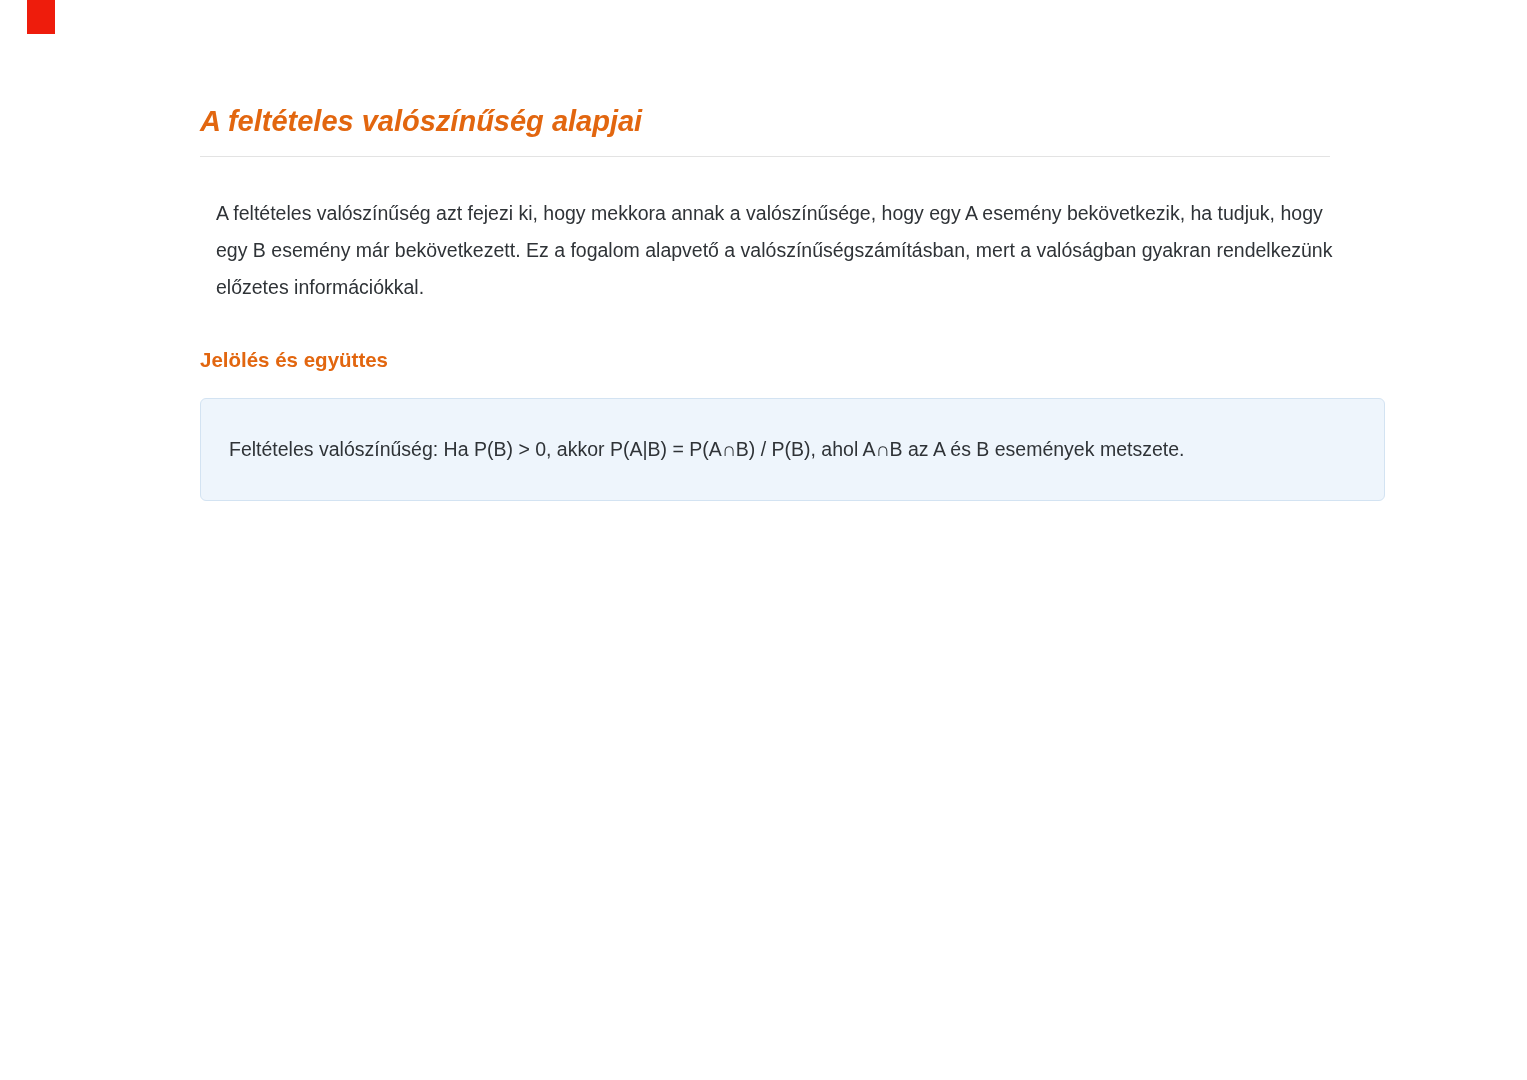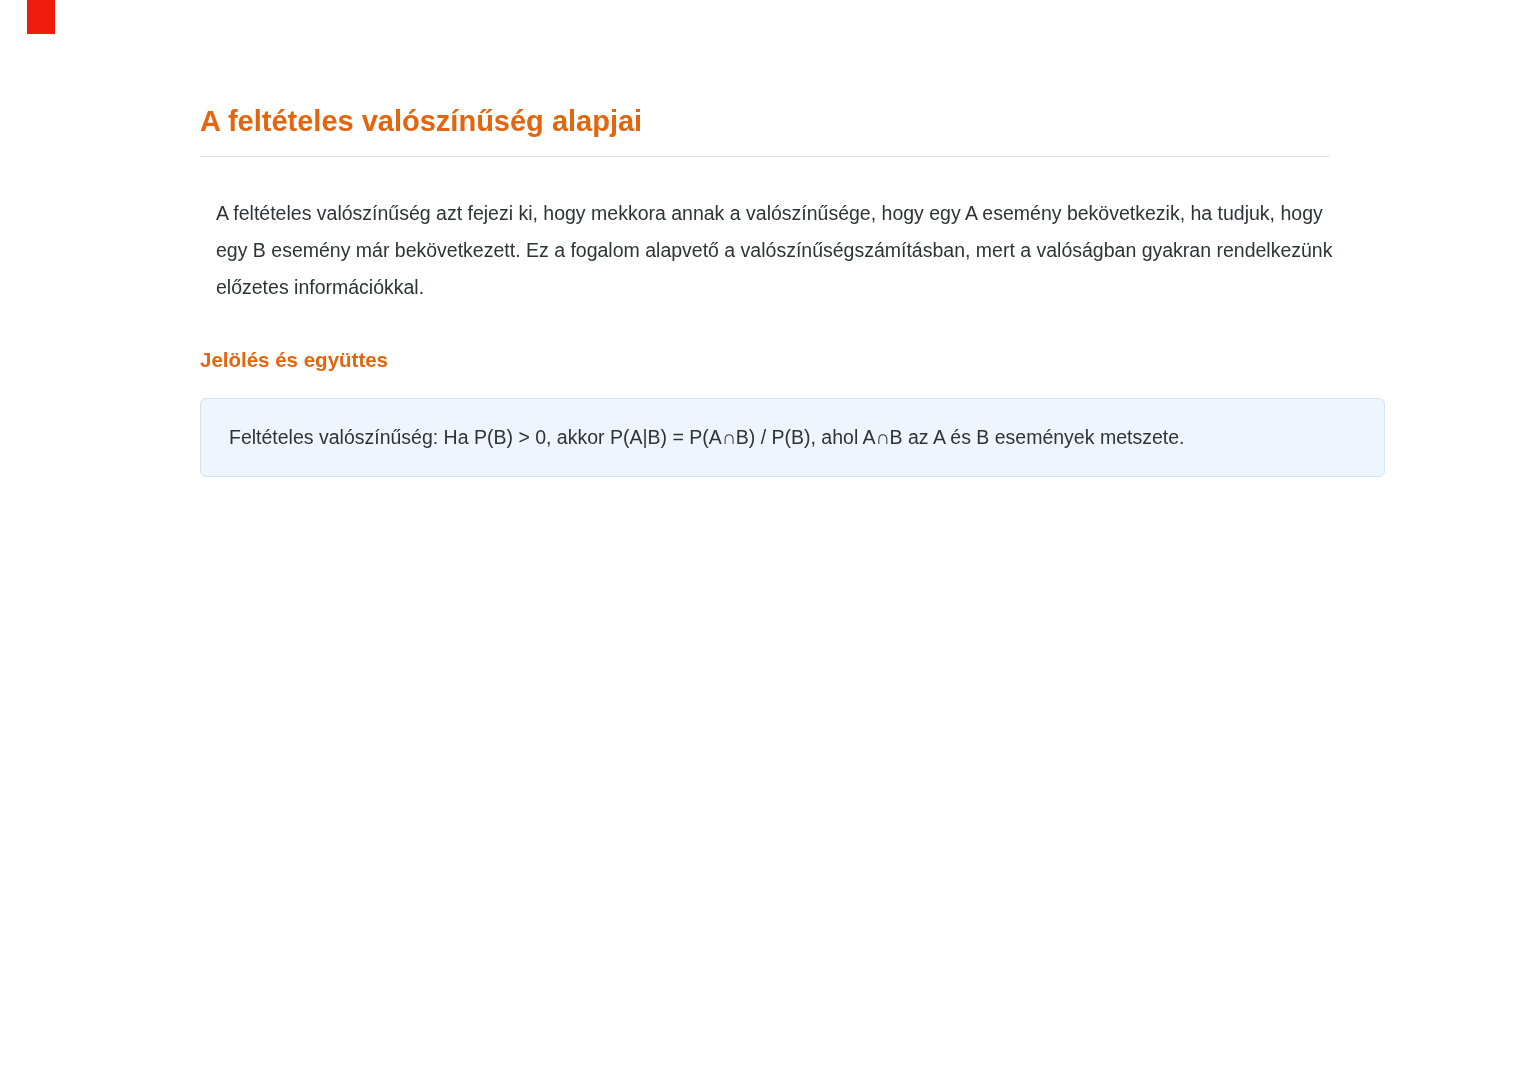--- a/index.html
+++ b/index.html
@@ -30,20 +30,21 @@
       width: 1185px;
     }
 
     h1.page-title {
       margin: 0 0 16px 0;
       font-size: 29px;
       line-height: 38px;
       font-weight: 700;
       color: #e2660f;
       width: 1130px;
+      font-style: italic;
     }
 
     .title-divider {
       width: 1130px;
       height: 0;
       border-bottom: 1px solid #e3e3e3;
       margin: 0 0 38px 0;
     }
 
     p.body-text {
@@ -60,21 +61,21 @@
       line-height: 28px;
       font-weight: 700;
       color: #e2660f;
     }
 
     .definition-box {
       width: 1185px;
       background: #eef5fc;
       border: 1px solid #d3e3f2;
       border-radius: 6px;
-      padding: 20px 28px;
+      padding: 32px 28px;
       font-size: 19.5px;
       line-height: 37px;
       color: #2f3337;
       margin: 6px 0 32px 0;
     }
   </style>
 </head>
 <body>
 
 <div class="corner-marker"></div>

